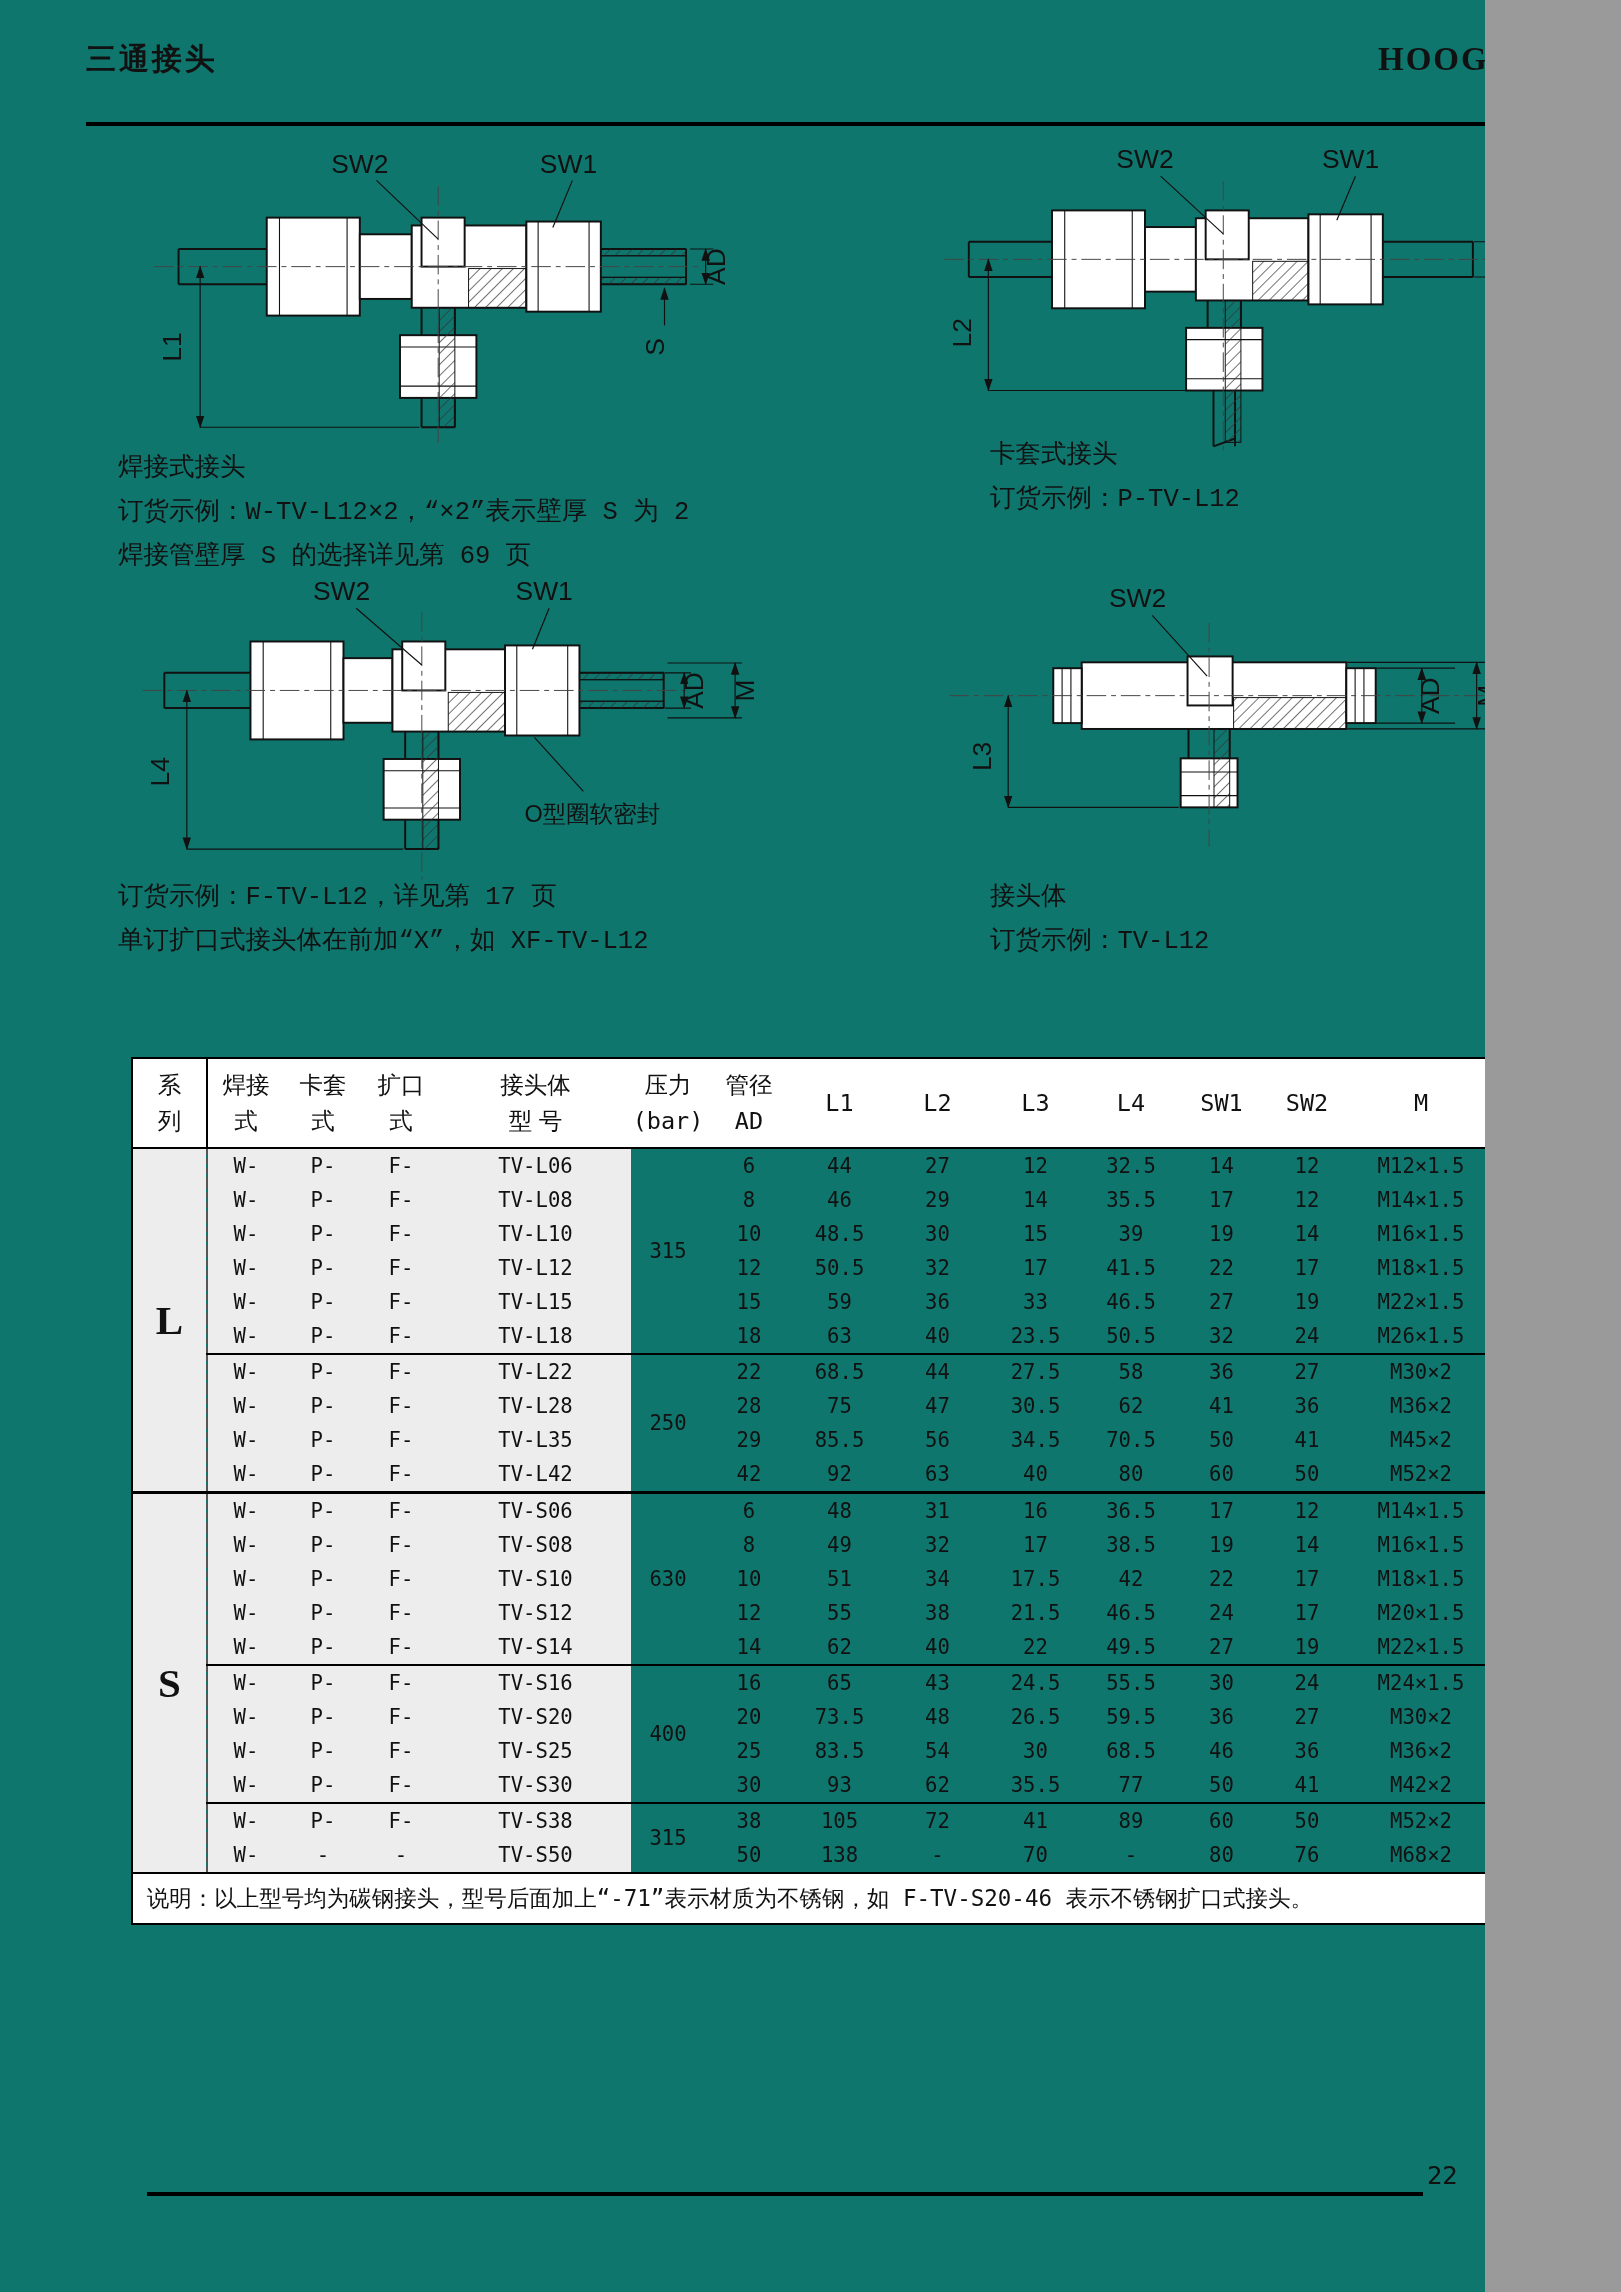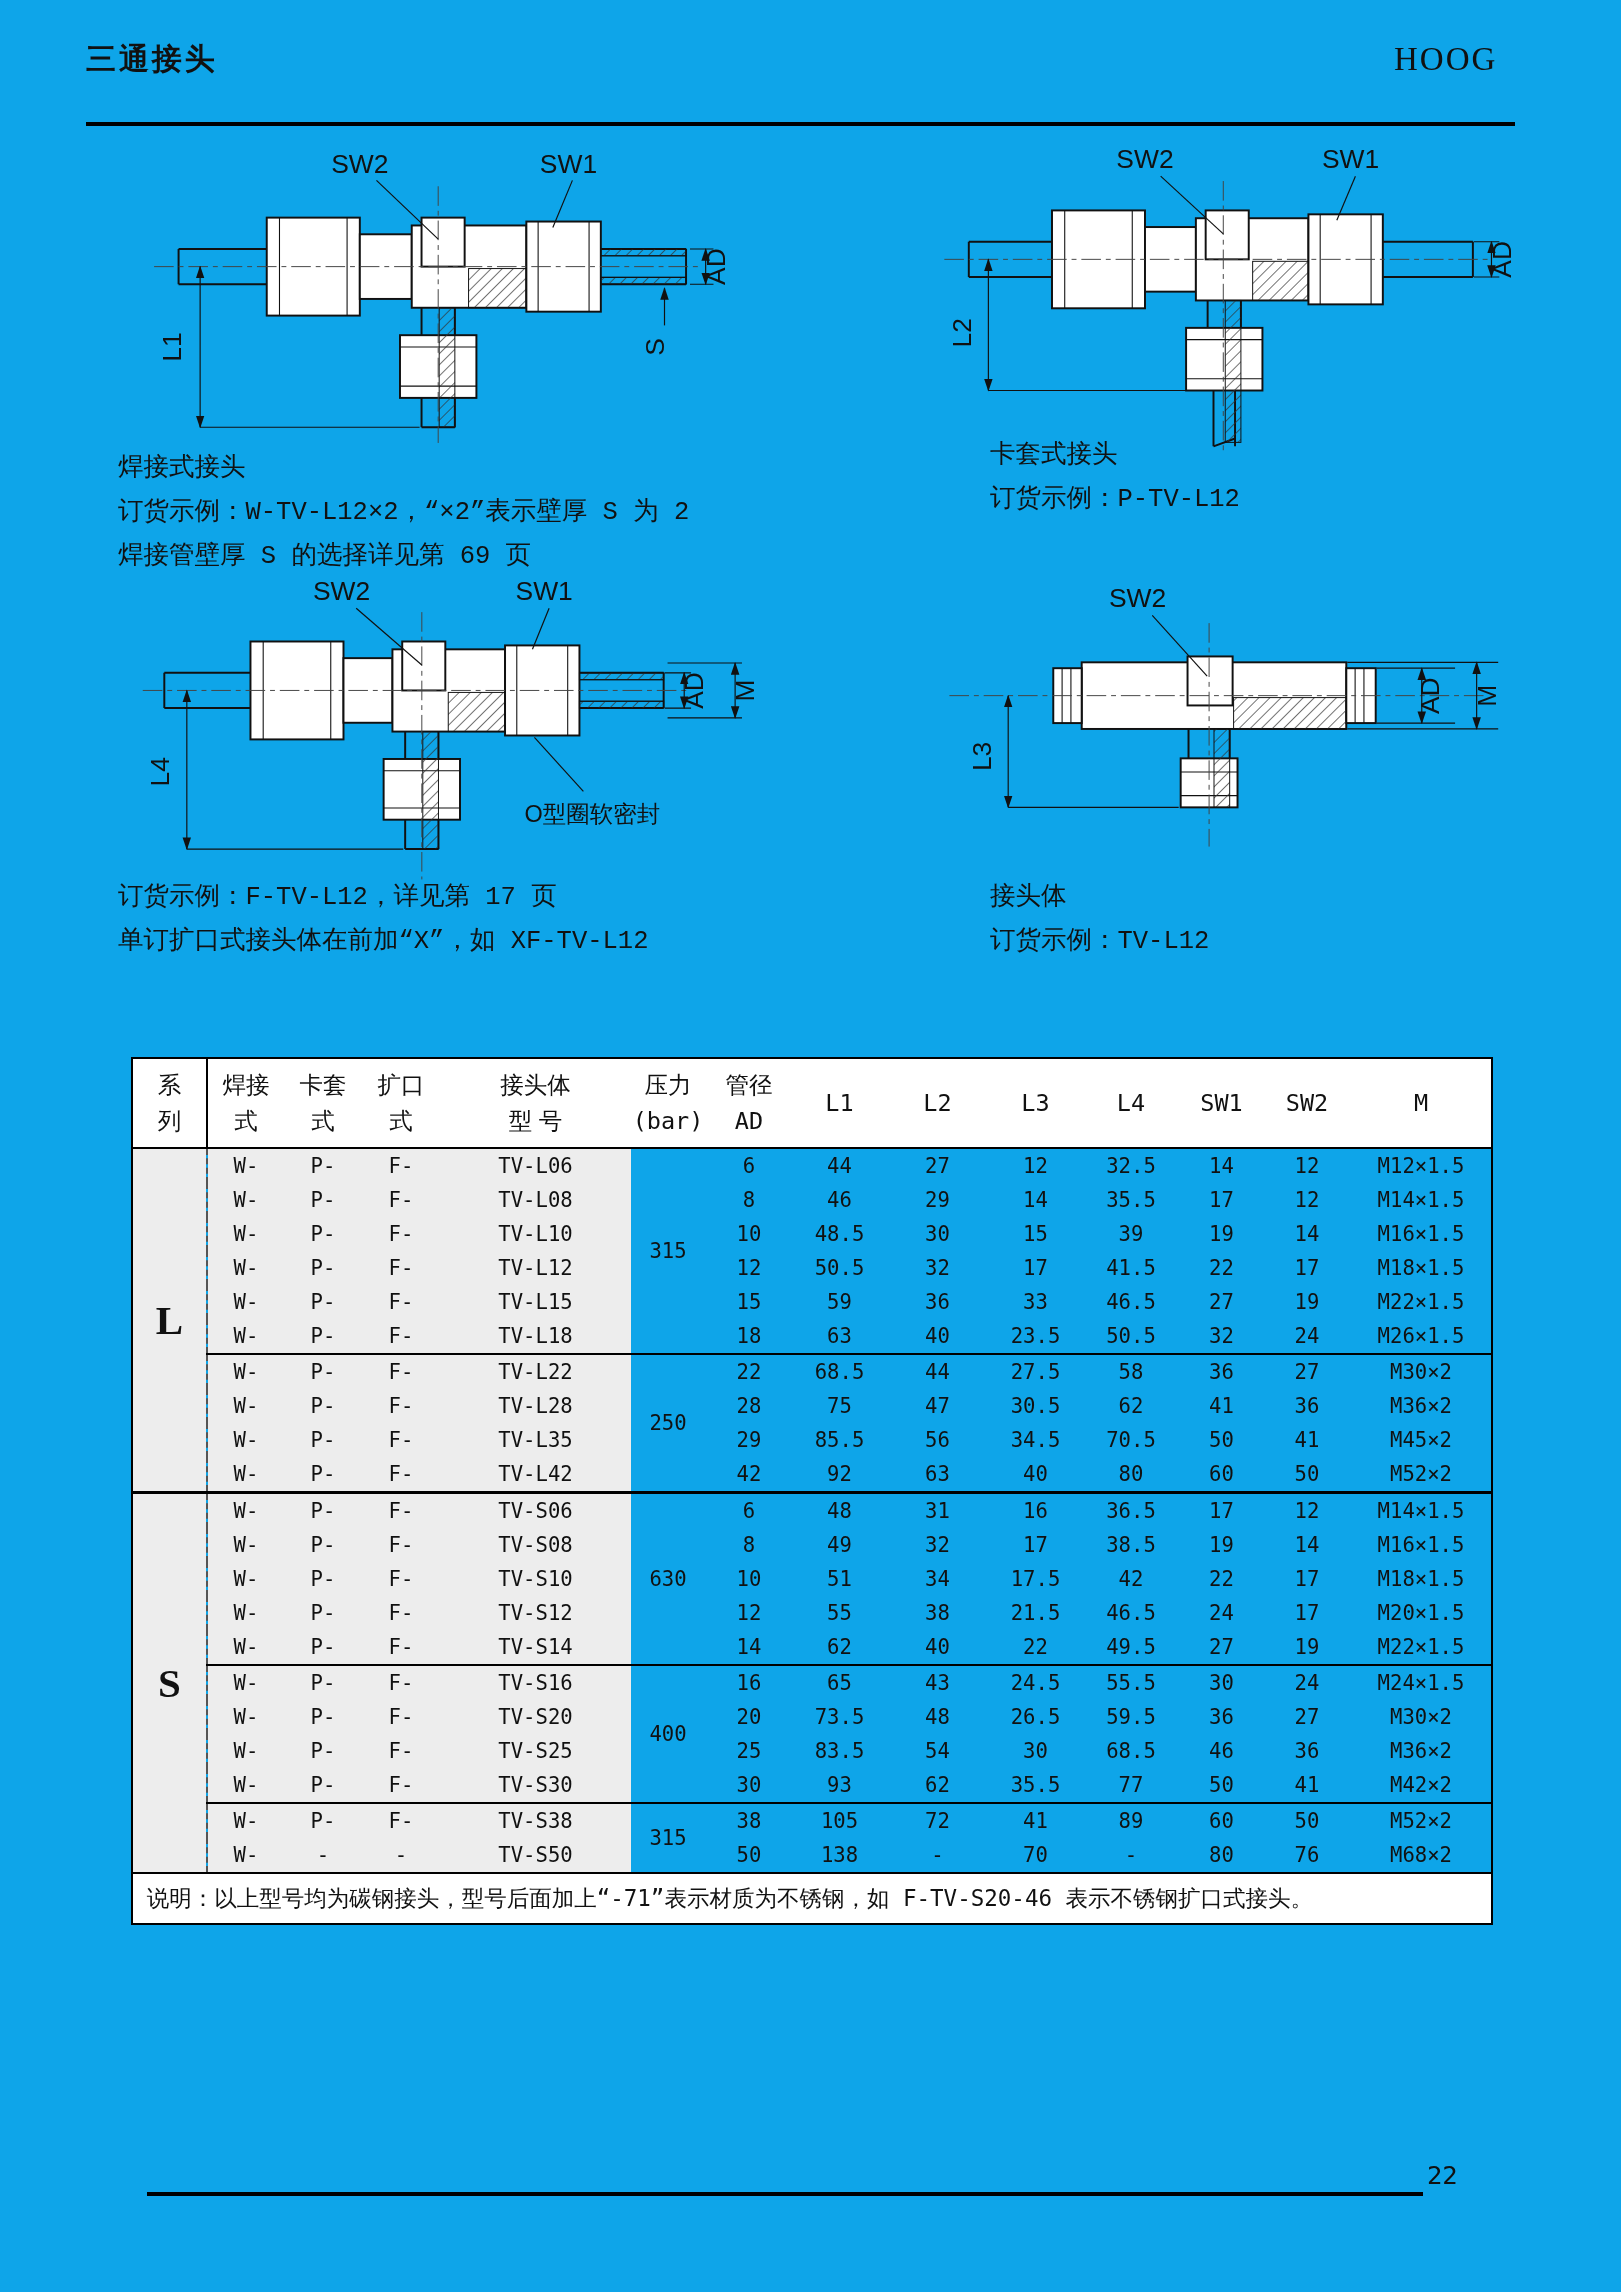--- a/index.html
+++ b/index.html
@@ -1,21 +1,21 @@
 <!DOCTYPE html>
 <html><head>
 <meta charset="utf-8">
 <style>
   html,body{margin:0;padding:0;background:#9a9a9a;}
-  .page{position:relative;width:1621px;height:2293px;background:#0ea5e9;overflow:hidden;
+  .page{position:relative;width:1485px;height:2293px;background:#0f766e;overflow:hidden;
         font-family:"Liberation Sans",sans-serif;color:#111;}
   
   .hdr-title{position:absolute;left:86px;top:39px;font-size:30px;font-weight:bold;letter-spacing:2.9px;}
-  .hdr-brand{position:absolute;left:1378px;top:41px;font-size:33px;font-weight:normal;
-             font-family:"Liberation Serif",serif;letter-spacing:2px;margin-left:16px;}
+  .hdr-brand{position:absolute;left:1378px;top:41px;font-size:33px;font-weight:bold;
+             font-family:"Liberation Serif",serif;letter-spacing:2px;}
   .hdr-rule{position:absolute;left:86px;top:122px;width:1429px;height:3.9px;background:#000;}
   
   .fig{position:absolute;}
   #fig1{left:110px;top:139px;width:627px;height:314px;}
   #fig2{left:900px;top:137px;width:627px;height:323px;}
   #fig3{left:103px;top:571px;width:667px;height:328px;}
   #fig4{left:910px;top:580px;width:608px;height:294px;}
   .d-ln{stroke:#111;stroke-width:2;fill:none;}
   .d-fill{fill:#fff;stroke:#111;stroke-width:2;}
   .d-thin{stroke:#111;stroke-width:1.1;fill:none;}

